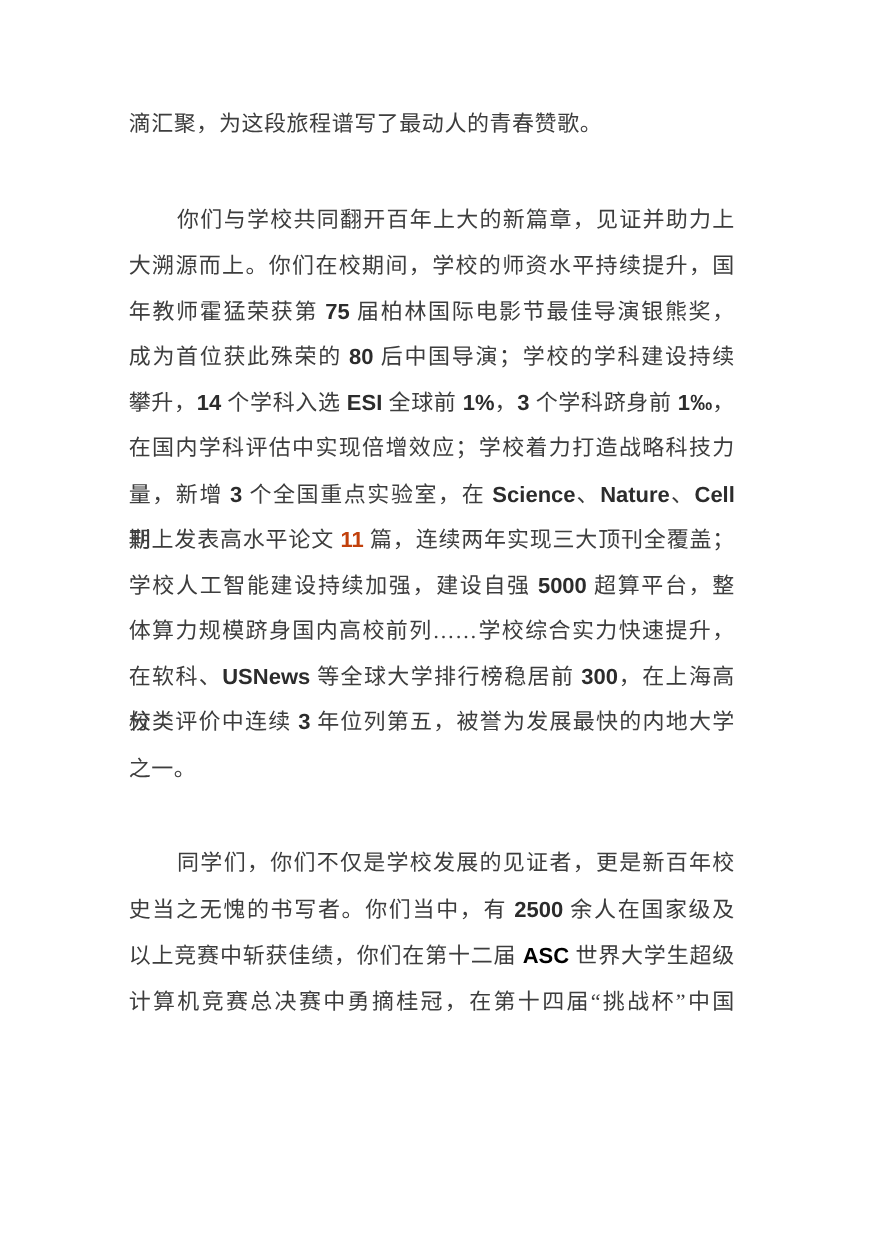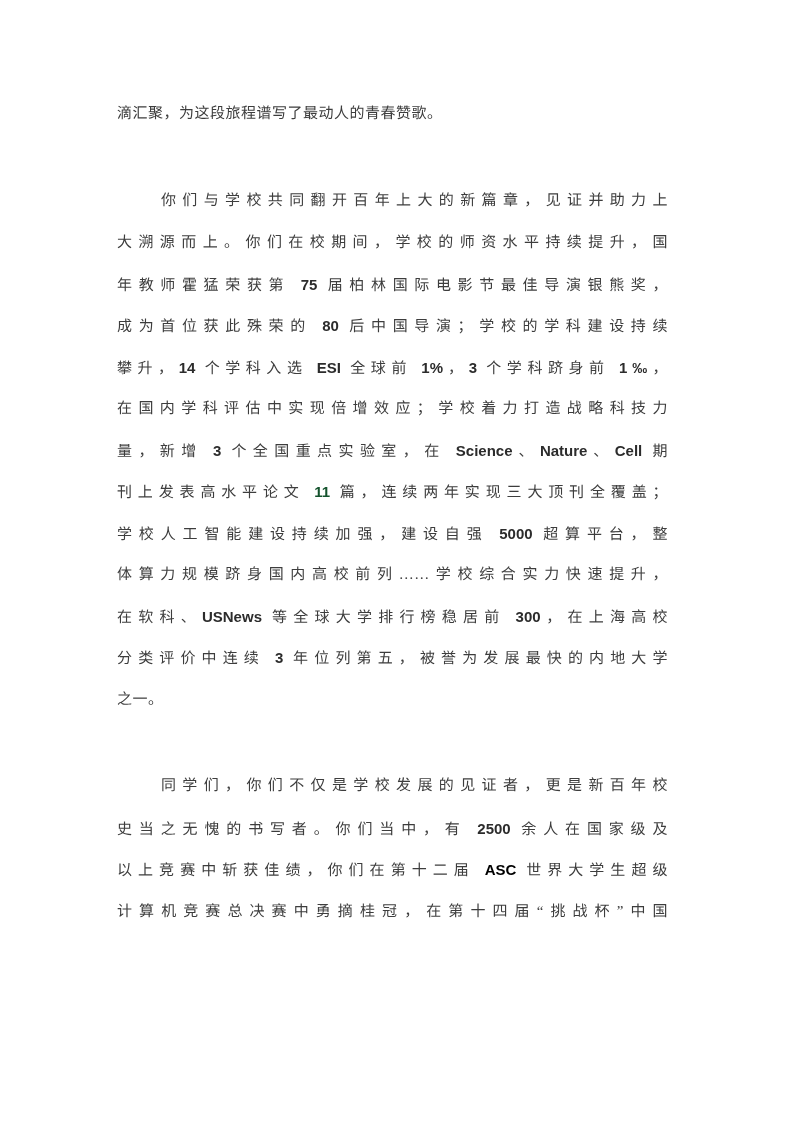--- a/index.html
+++ b/index.html
@@ -21,21 +21,21 @@
     width: 793px;
     height: 1122px;
     background: #ffffff;
   }
   .text-block {
     position: absolute;
     left: 117px;
     top: 0;
     width: 551px;
     padding-top: 93px;
-    font-size: 15px;
+    font-size: 20px;
     line-height: 41.5px;
     letter-spacing: 0.5px;
   }
   .para {
     margin: 0 0 46px 0;
   }
   .line {
     text-align: left;
     height: 41.5px;
     overflow: visible;
@@ -64,21 +64,21 @@
         <div class="line">滴汇聚，为这段旅程谱写了最动人的青春赞歌。</div>
       </div>
       <div class="para">
         <div class="line just ind">你们与学校共同翻开百年上大的新篇章，见证并助力上</div>
         <div class="line just">大溯源而上。你们在校期间，学校的师资水平持续提升，国</div>
         <div class="line just">年教师霍猛荣获第 <span class="lat" style="color:#2c2c2c">75</span> 届柏林国际电影节最佳导演银熊奖，</div>
         <div class="line just">成为首位获此殊荣的 <span class="lat" style="color:#2c2c2c">80</span> 后中国导演；学校的学科建设持续</div>
         <div class="line just">攀升，<span class="lat" style="color:#2c2c2c">14</span> 个学科入选 <span class="lat" style="color:#2c2c2c">ESI</span> 全球前 <span class="lat" style="color:#2c2c2c">1%</span>，<span class="lat" style="color:#2c2c2c">3</span> 个学科跻身前 <span class="lat" style="color:#2c2c2c">1‰</span>，</div>
         <div class="line just">在国内学科评估中实现倍增效应；学校着力打造战略科技力</div>
         <div class="line just">量，新增 <span class="lat" style="color:#2c2c2c">3</span> 个全国重点实验室，在 <span class="lat" style="color:#2c2c2c">Science</span>、<span class="lat" style="color:#2c2c2c">Nature</span>、<span class="lat" style="color:#2c2c2c">Cell</span> 期</div>
-        <div class="line just">刊上发表高水平论文 <span class="lat" style="color:#14532d">11</span> 篇，连续两年实现三大顶刊全覆盖；</div>
+        <div class="line just">刊上发表高水平论文 <span class="lat" style="color:#c2410c">11</span> 篇，连续两年实现三大顶刊全覆盖；</div>
         <div class="line just">学校人工智能建设持续加强，建设自强 <span class="lat" style="color:#2c2c2c">5000</span> 超算平台，整</div>
         <div class="line just">体算力规模跻身国内高校前列……学校综合实力快速提升，</div>
         <div class="line just">在软科、<span class="lat" style="color:#2c2c2c">USNews</span> 等全球大学排行榜稳居前 <span class="lat" style="color:#2c2c2c">300</span>，在上海高校</div>
         <div class="line just">分类评价中连续 <span class="lat" style="color:#2c2c2c">3</span> 年位列第五，被誉为发展最快的内地大学</div>
         <div class="line">之一。</div>
       </div>
       <div class="para">
         <div class="line just ind">同学们，你们不仅是学校发展的见证者，更是新百年校</div>
         <div class="line just">史当之无愧的书写者。你们当中，有 <span class="lat" style="color:#2c2c2c">2500</span> 余人在国家级及</div>
         <div class="line just">以上竞赛中斩获佳绩，你们在第十二届 <span class="lat" style="color:#000000">ASC</span> 世界大学生超级</div>

